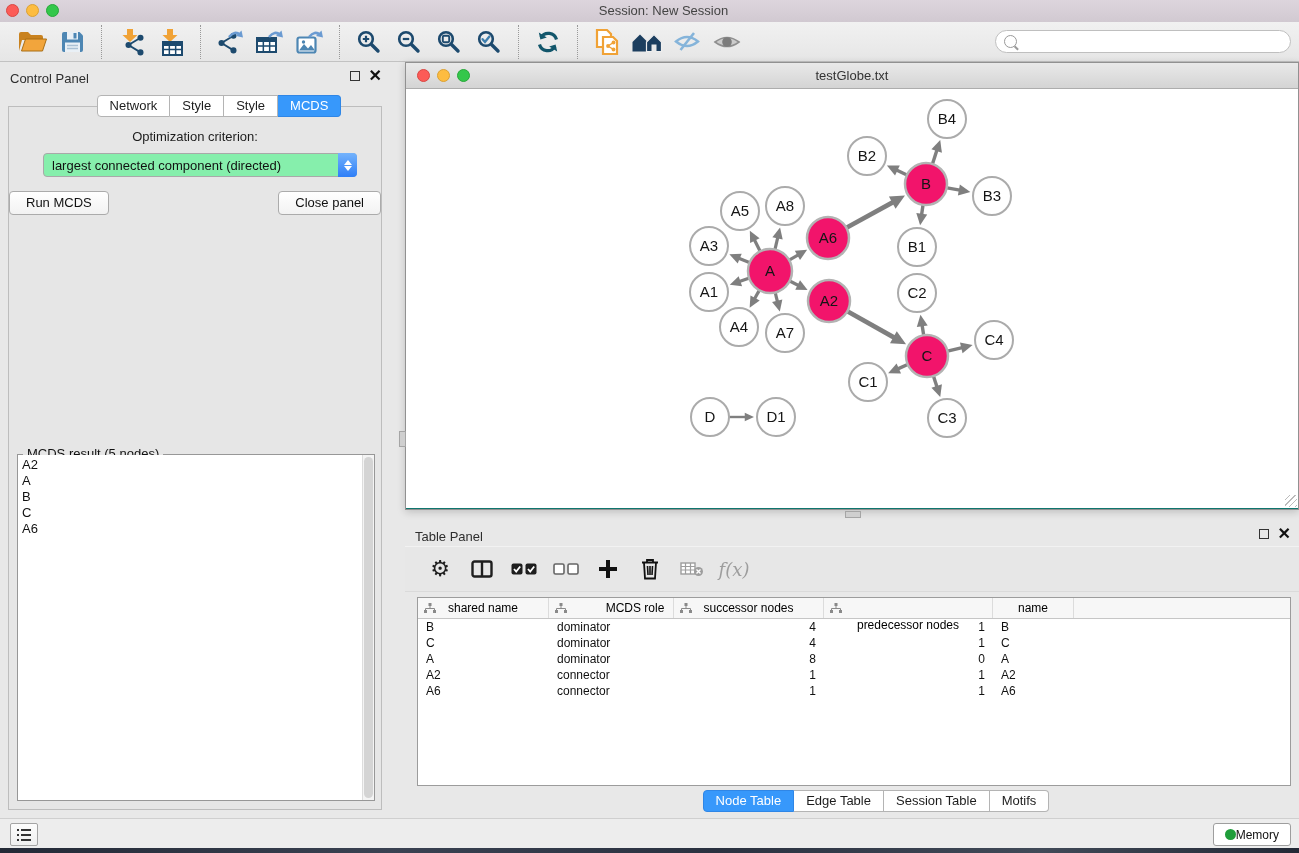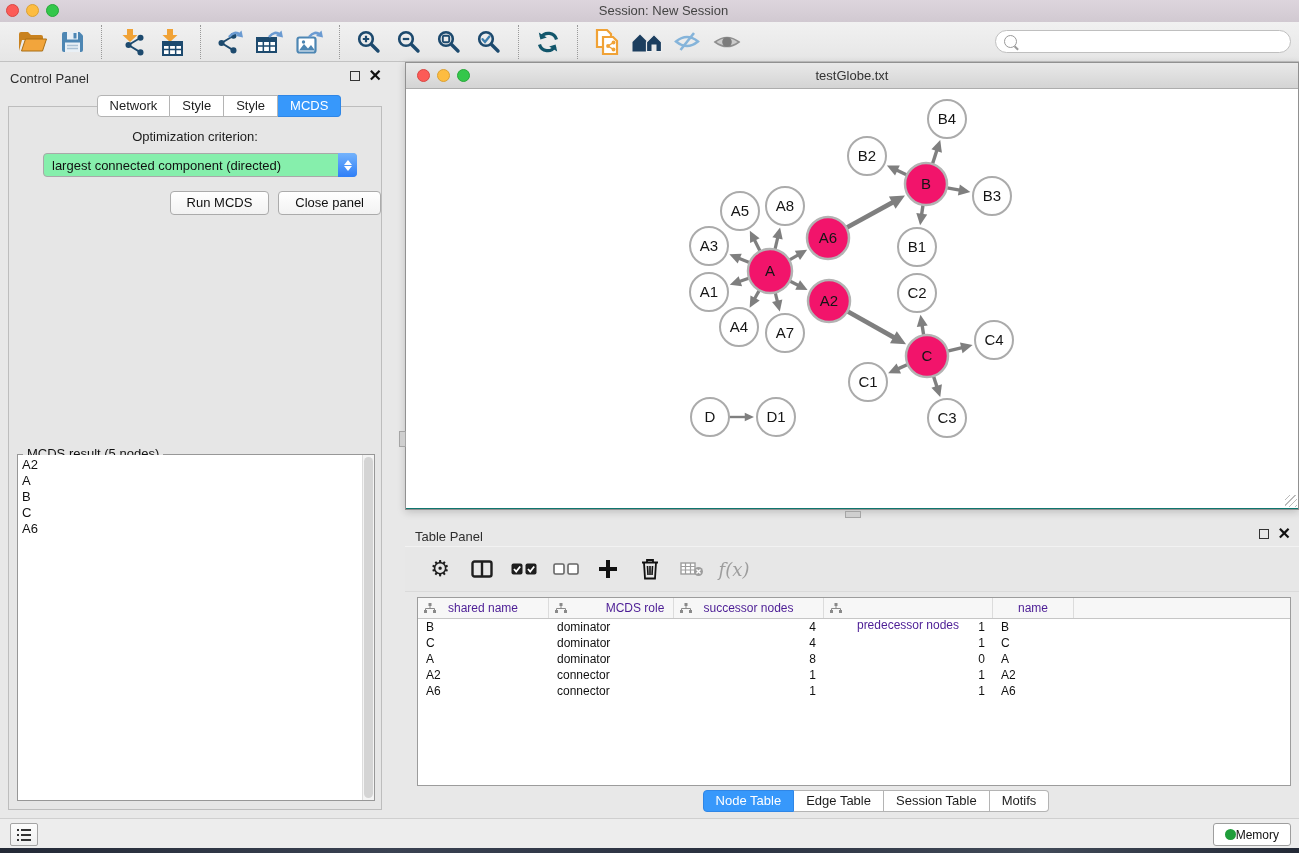--- a/index.html
+++ b/index.html
@@ -49,21 +49,21 @@
   .opt-label { position:absolute; top:22px; left:0; right:0; text-align:center; font-size:13px; color:#1c1c1c; }
   .dropdown { position:absolute; top:46px; left:34px; width:314px; height:24px; background:#86efac;
     border:1px solid #a9a9a9; border-radius:4px; display:flex; align-items:center; }
   .dropdown .dval { flex:1; font-size:13px; color:#111; padding-left:8px; white-space:nowrap; overflow:hidden; }
   .dropdown .stepper { width:19px; height:24px; margin:-1px -1px -1px 0; border-radius:0 4px 4px 0;
     background:linear-gradient(#74b3fc,#2e7ef7); display:flex; flex-direction:column;
     align-items:center; justify-content:center; gap:1px; }
   .chev { width:0; height:0; border-left:4px solid transparent; border-right:4px solid transparent; }
   .chev.up { border-bottom:5px solid #fff; }
   .chev.down { border-top:5px solid #fff; }
-  .btn-row { position:absolute; top:84px; left:0; right:0; display:flex; justify-content:flex-end; gap:9px; }
+  .btn-row { position:absolute; top:84px; left:0; right:0; display:flex; justify-content:space-between; gap:9px; }
   .mac-btn { background:linear-gradient(#ffffff,#f2f2f2); border:1px solid #ababab; border-radius:4px;
     font-size:13px; color:#111; padding:3px 16px 4px; height:24px; cursor:default; }
   .groupbox { position:absolute; left:8px; right:6px; top:347px; bottom:8px; border:1px solid #979797; }
   .groupbox .legend { position:absolute; top:-9px; left:5px; background:#e6e6e6; padding:0 4px;
     font-size:13px; color:#111; }
   .result-list { position:absolute; inset:0; background:#fff; overflow:hidden; padding:2px 0 0 4px; }
   .result-list .item { font-size:13px; line-height:16px; color:#111; }
   .scrolltrack { position:absolute; right:0; top:0; bottom:0; width:12px; background:#f4f4f4; border-left:1px solid #ddd; }
   .scrollthumb { position:absolute; right:1px; top:2px; bottom:2px; width:9px; background:#d4d4d4; border-radius:5px; }
 
@@ -83,21 +83,21 @@
   .tp-toolbar { position:absolute; left:0; right:0; top:26px; height:46px; background:#e7e7e7;
     border-top:1px solid #f2f2f2; border-bottom:1px solid #dadada;
     display:flex; align-items:center; padding-left:20px; gap:12px; }
   .tp-btn { width:30px; height:34px; background:none; border:none; display:flex; align-items:center; justify-content:center; cursor:default; }
   .gear-glyph { font-size:22px; color:#1f1f1f; line-height:22px; font-family:"DejaVu Sans", sans-serif; }
   .fx-glyph { font-family:"DejaVu Serif", serif; font-style:italic; font-size:18px; color:#9d9d9d; }
   .nt-table { position:absolute; left:12px; right:8px; top:77px; height:189px; background:#fff;
     border:1px solid #9c9c9c; overflow:hidden; font-size:12px; }
   .nt-head { display:flex; height:21px; background:#f7f7f7; border-bottom:1px solid #c6c6c6; }
   .nt-hcell { position:relative; display:flex; align-items:center; justify-content:center;
-    border-right:1px solid #dcdcdc; color:#4c1d95; }
+    border-right:1px solid #dcdcdc; color:#000000; }
   .nt-hcell .hicon { position:absolute; left:6px; top:5px; }
   .nt-row { display:flex; height:16px; align-items:center; }
   .nt-cell { padding:0 8px; white-space:nowrap; overflow:hidden; color:#111; }
   .tp-tabs { position:absolute; left:0; right:0; top:270px; display:flex; justify-content:center; }
 
   
   .status-bar { position:absolute; left:0; top:818px; width:1299px; height:30px; background:#ededed; border-top:1px solid #cfcfcf; }
   .sb-left-btn { position:absolute; left:10px; top:4px; width:28px; height:23px;
     background:linear-gradient(#fcfcfc,#efefef); border:1px solid #a4a4a4; border-radius:2px;
     display:flex; align-items:center; justify-content:center; cursor:default; }

